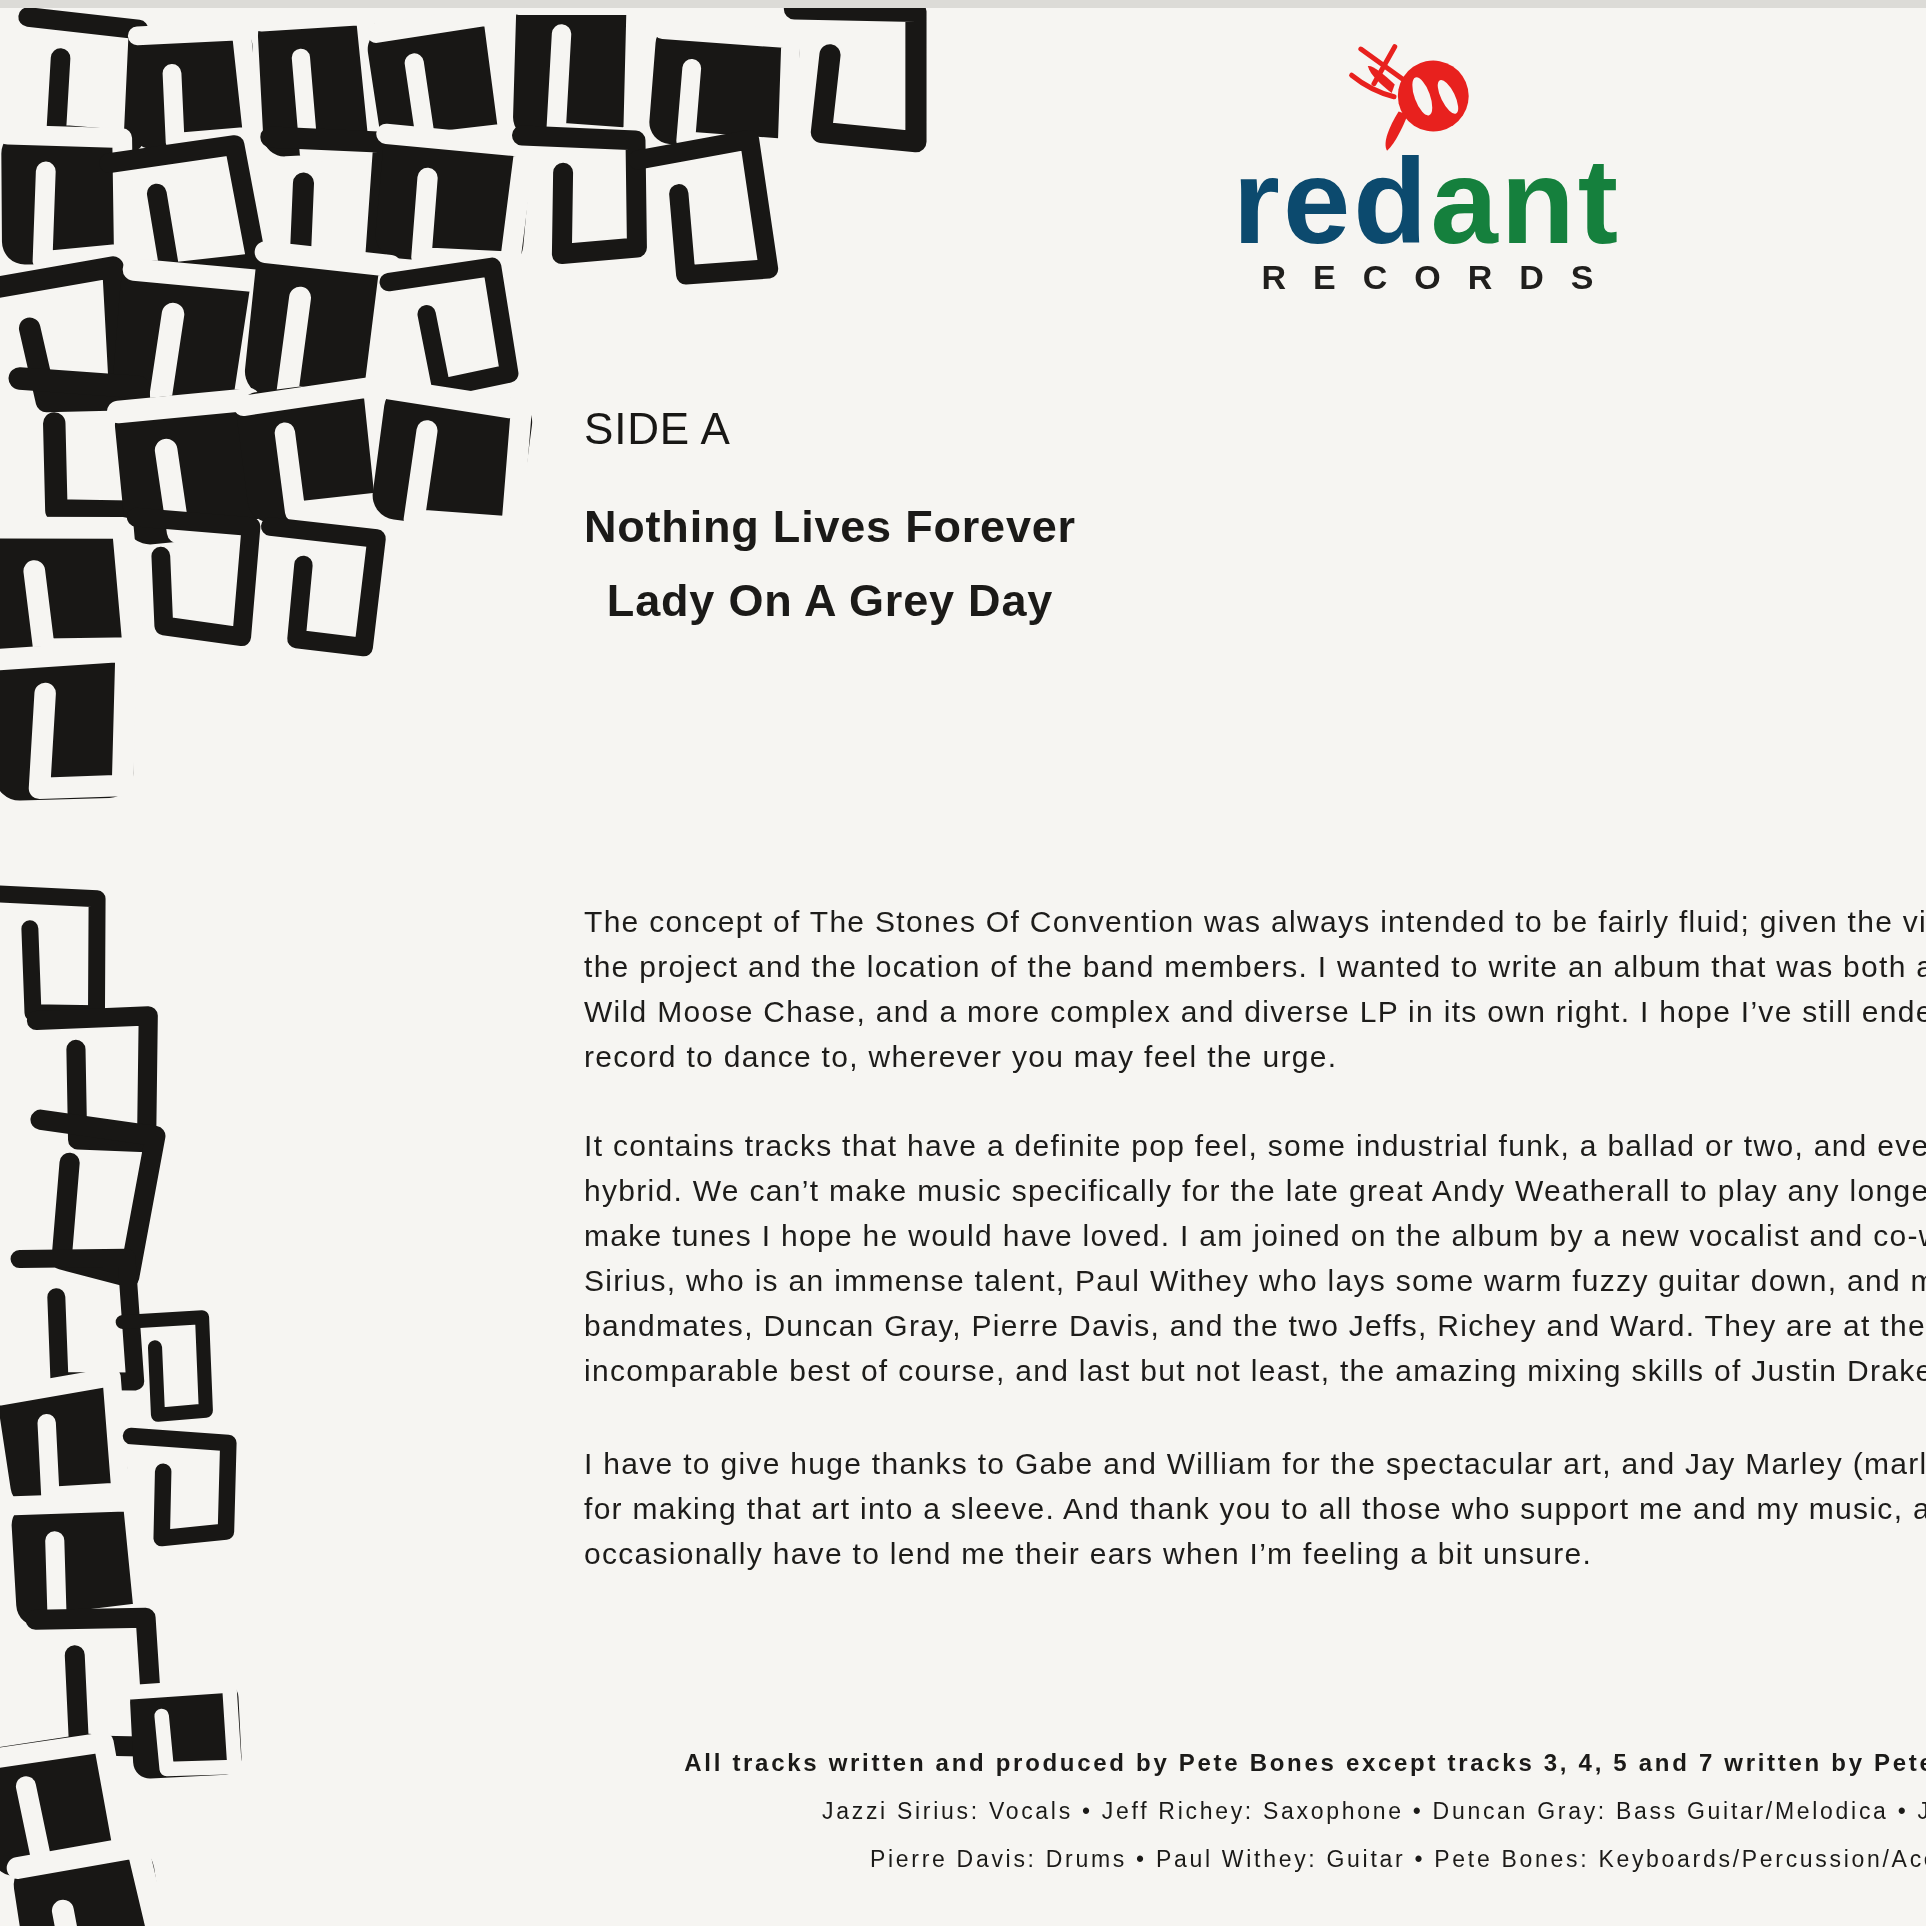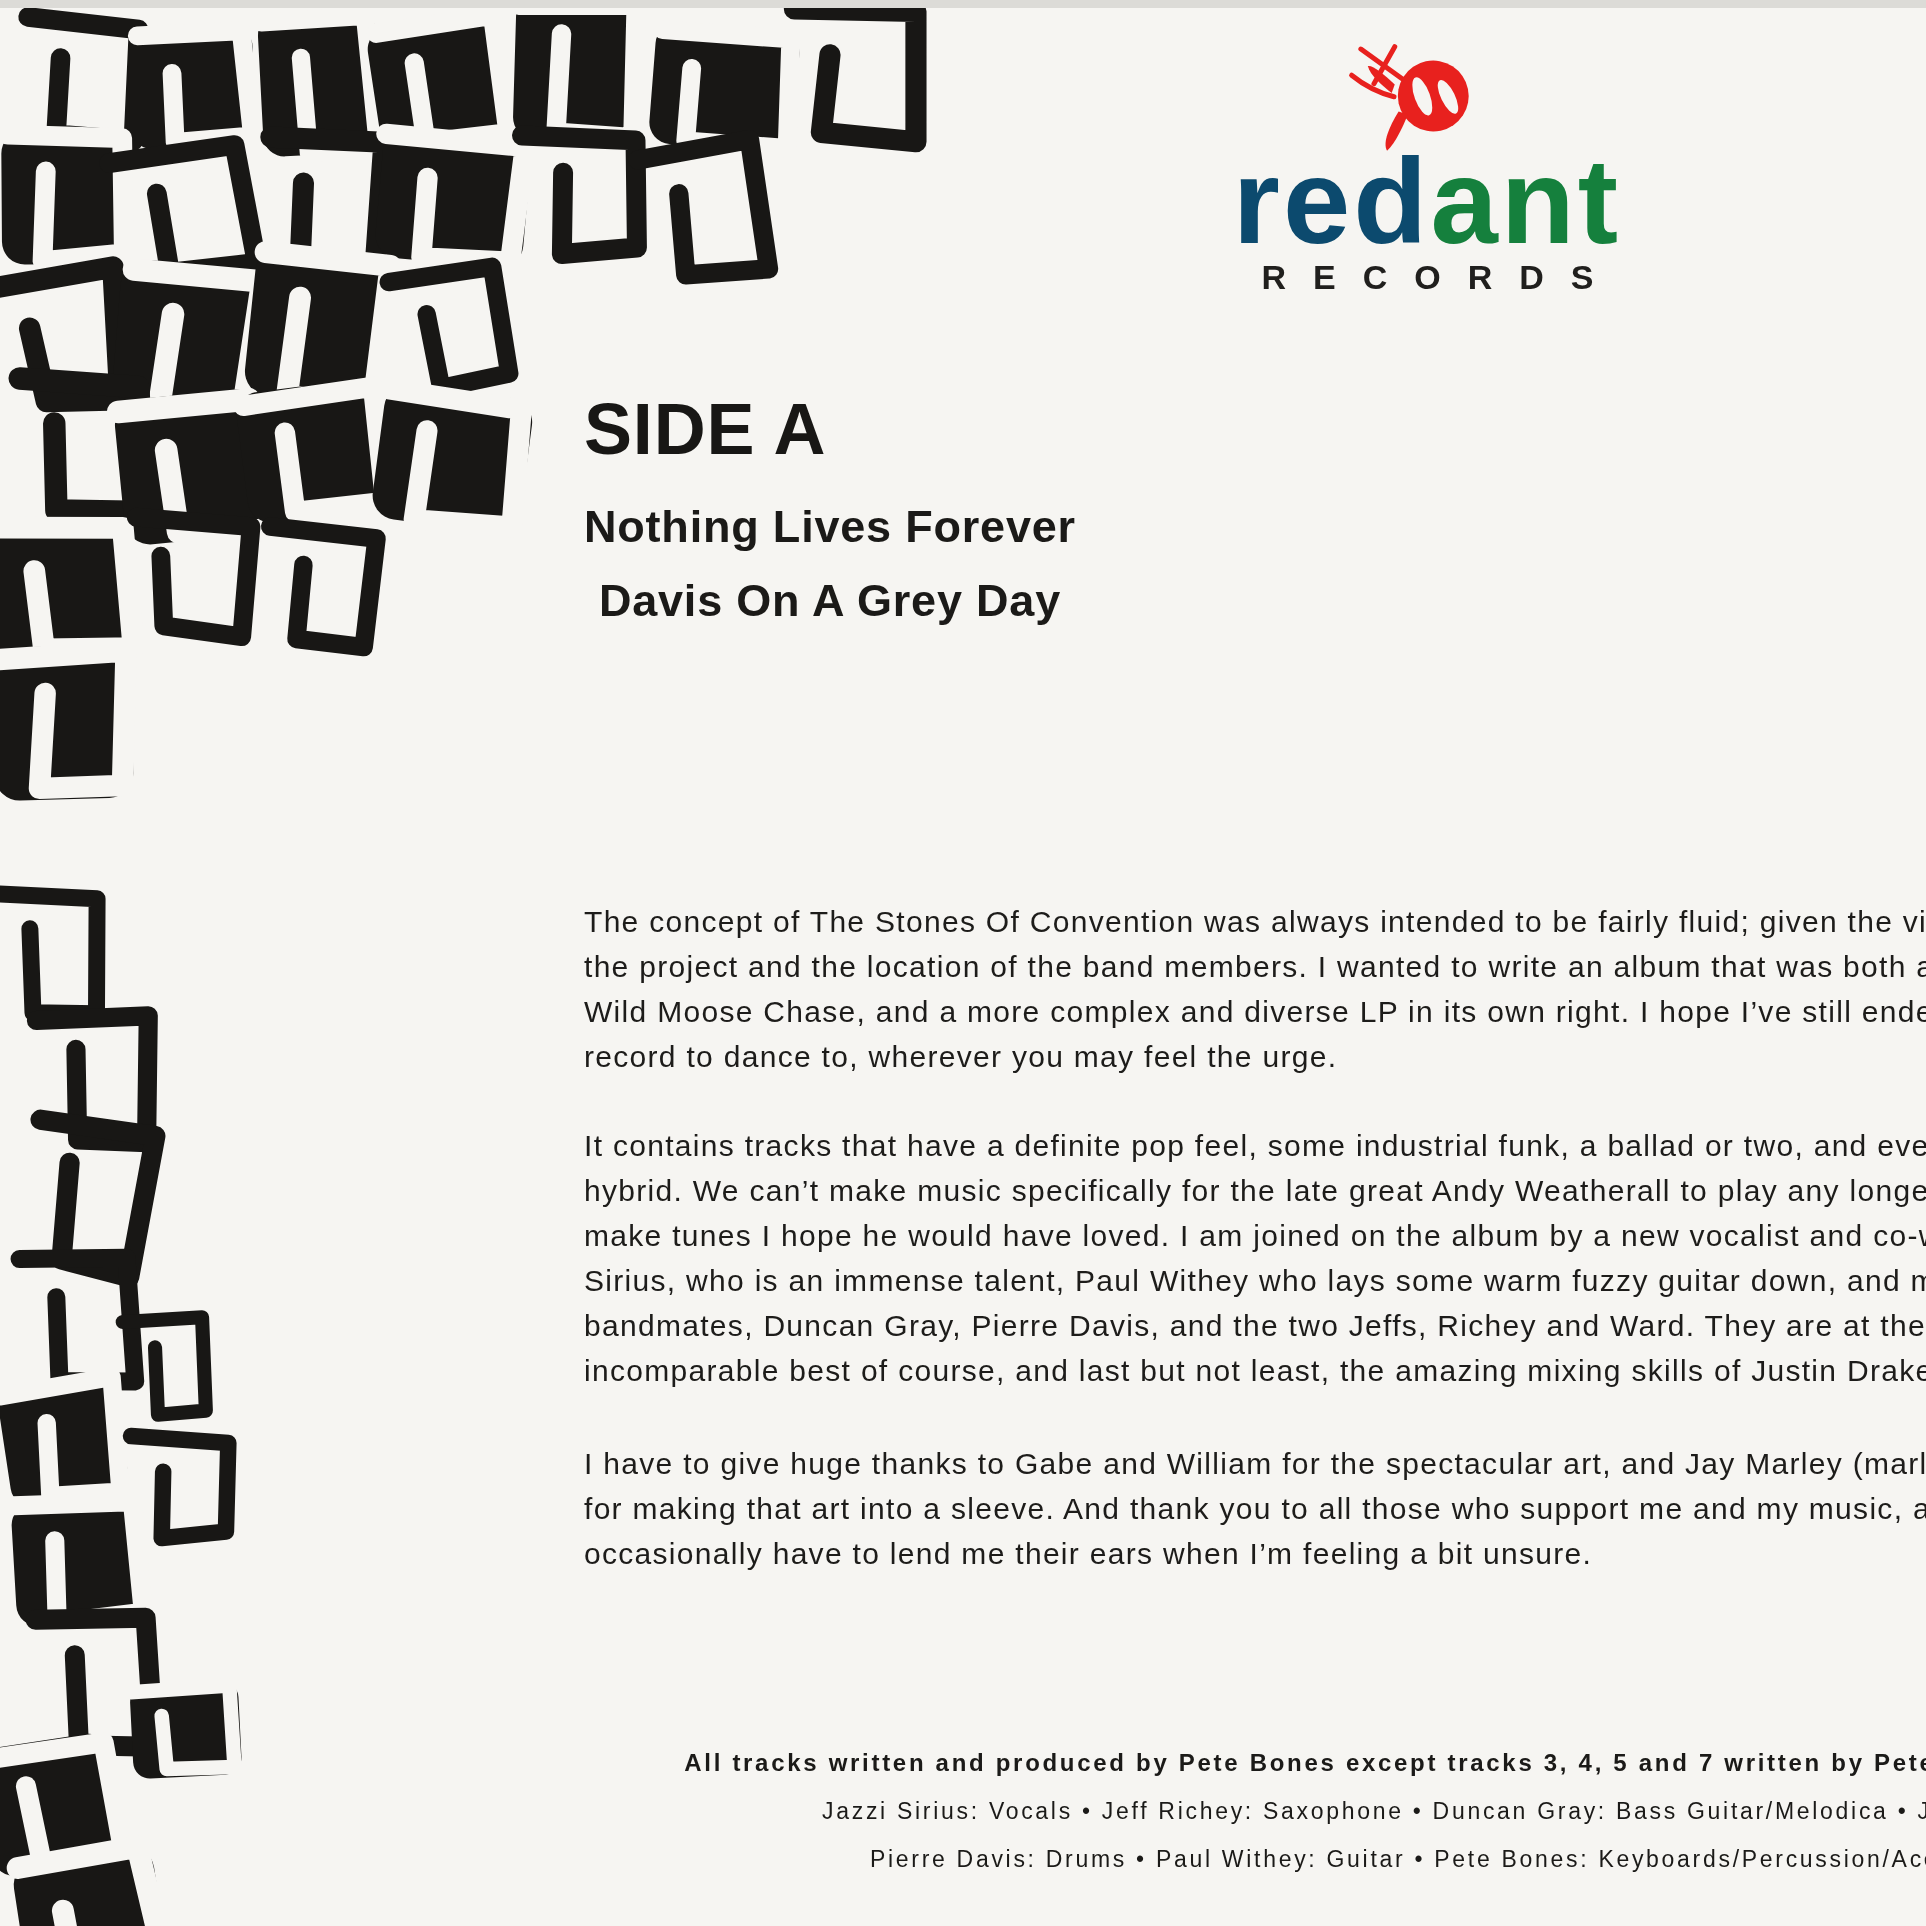--- a/index.html
+++ b/index.html
@@ -26,21 +26,21 @@
     font-size:121px;font-weight:bold;letter-spacing:3.1px;line-height:1;white-space:nowrap;
   }
   #logo-word .w-black{color:#0c4a6e;}
   #logo-word .w-red{color:#15803d;}
   #logo-records{
     left:1441px;top:260px;transform:translateX(-50%);
     font-size:34px;font-weight:bold;letter-spacing:27px;line-height:1;white-space:nowrap;color:#201f1d;
   }
 
   
-  .heading{font-size:72px;font-weight:bold;line-height:58px;letter-spacing:0.8px;color:#181715;white-space:nowrap;}
+  .heading{font-size:44px;font-weight:normal;line-height:58px;letter-spacing:0.8px;color:#181715;white-space:nowrap;}
   #side-a-heading{left:584px;top:400px;}
   #side-b-heading{right:541px;top:400px;width:616px;text-align:right;}
   #side-a-tracks{left:584px;top:490px;text-align:center;}
   #side-b-tracks{right:541px;top:490px;width:1233px;text-align:right;}
   .track{
     height:74px;line-height:74px;font-size:45px;font-weight:bold;
     letter-spacing:0.8px;white-space:nowrap;color:#1b1a18;
   }
 
   
@@ -822,21 +822,21 @@
       <path d="M38,96 C70,122 110,142 148,152"></path>
     </g>
   </svg>
 
   <div class="tl" id="logo-word"><span class="w-black">red</span><span class="w-red">ant</span></div>
   <div class="tl" id="logo-records">RECORDS</div>
 
   <div class="tl heading" id="side-a-heading">SIDE A</div>
   <div class="tl" id="side-a-tracks">
       <div class="track">Nothing Lives Forever</div>
-      <div class="track">Davis On A Grey Day</div>
+      <div class="track">Lady On A Grey Day</div>
     </div>
 
   <div class="tl heading" id="side-b-heading">SIDE B</div>
   <div class="tl" id="side-b-tracks">
       <div class="track">Silent Disco Sucks</div>
       <div class="track">Romeo Rodent</div>
       <div class="track">All The Pieces</div>
       <div class="track">Don’t Talk</div>
     </div>
 

